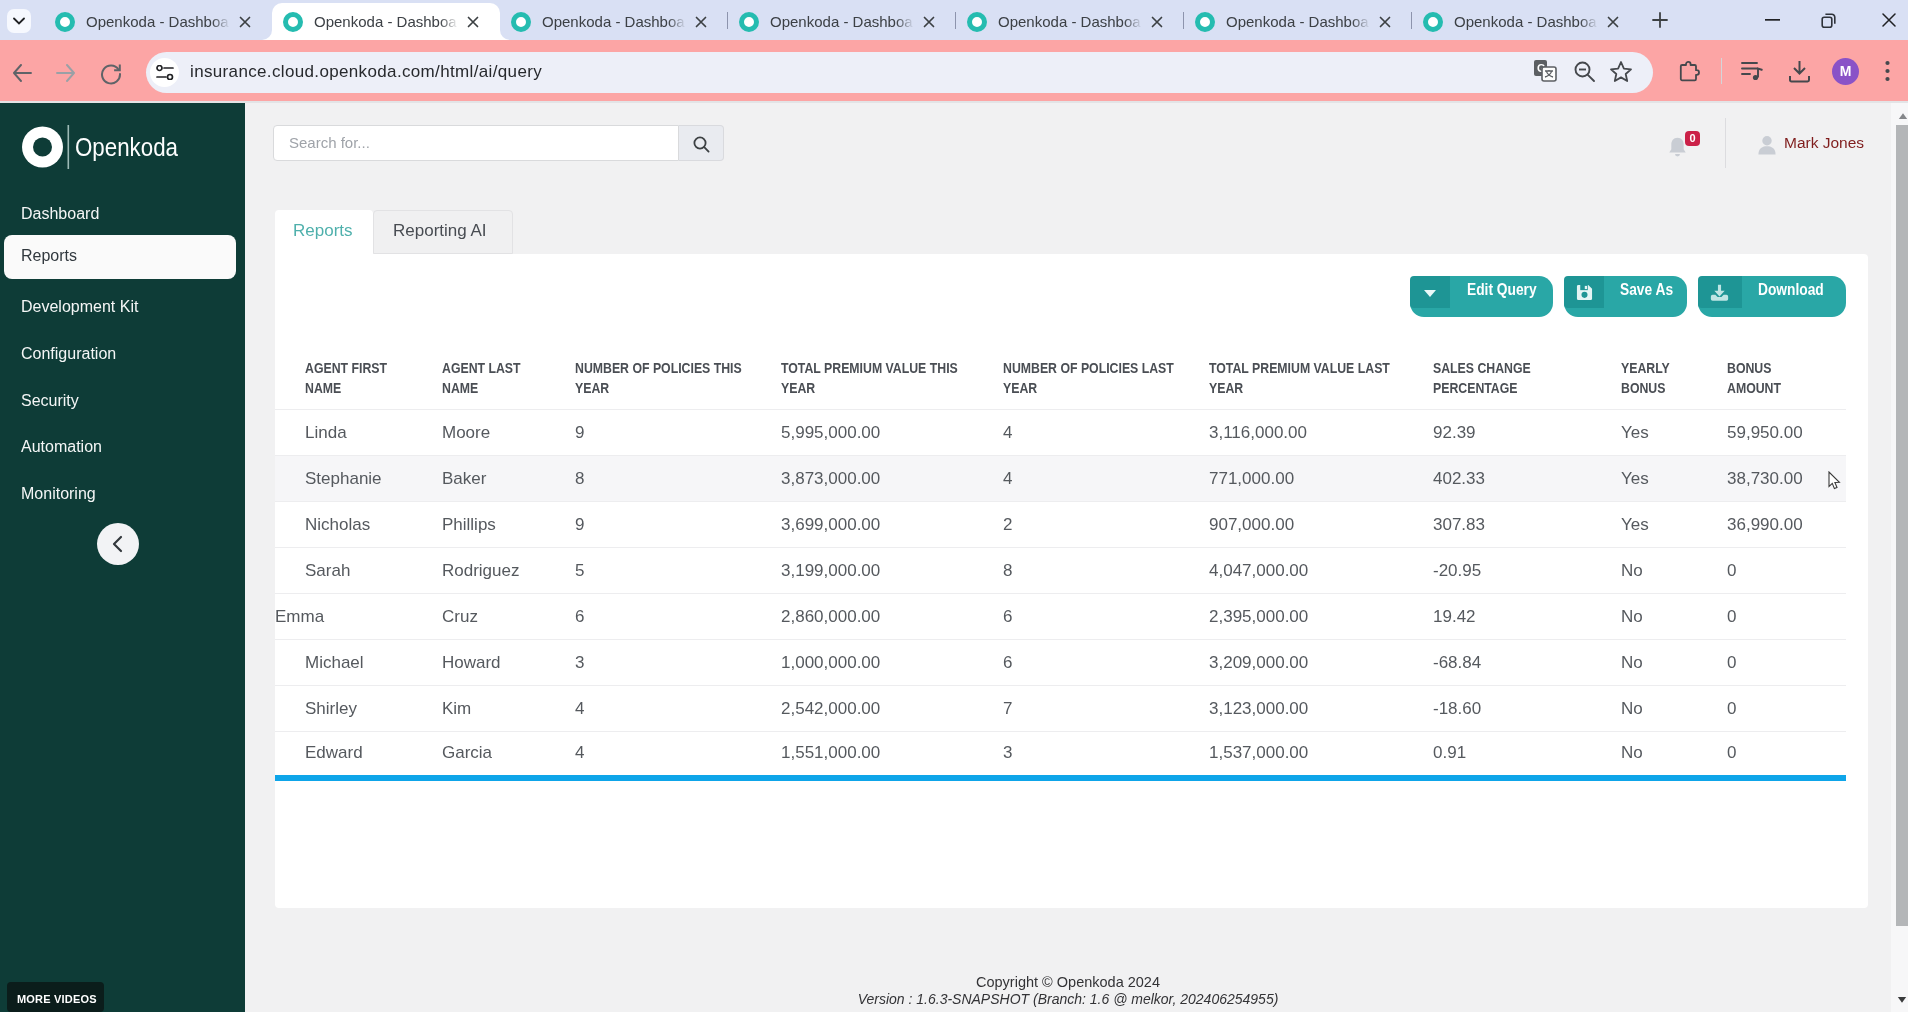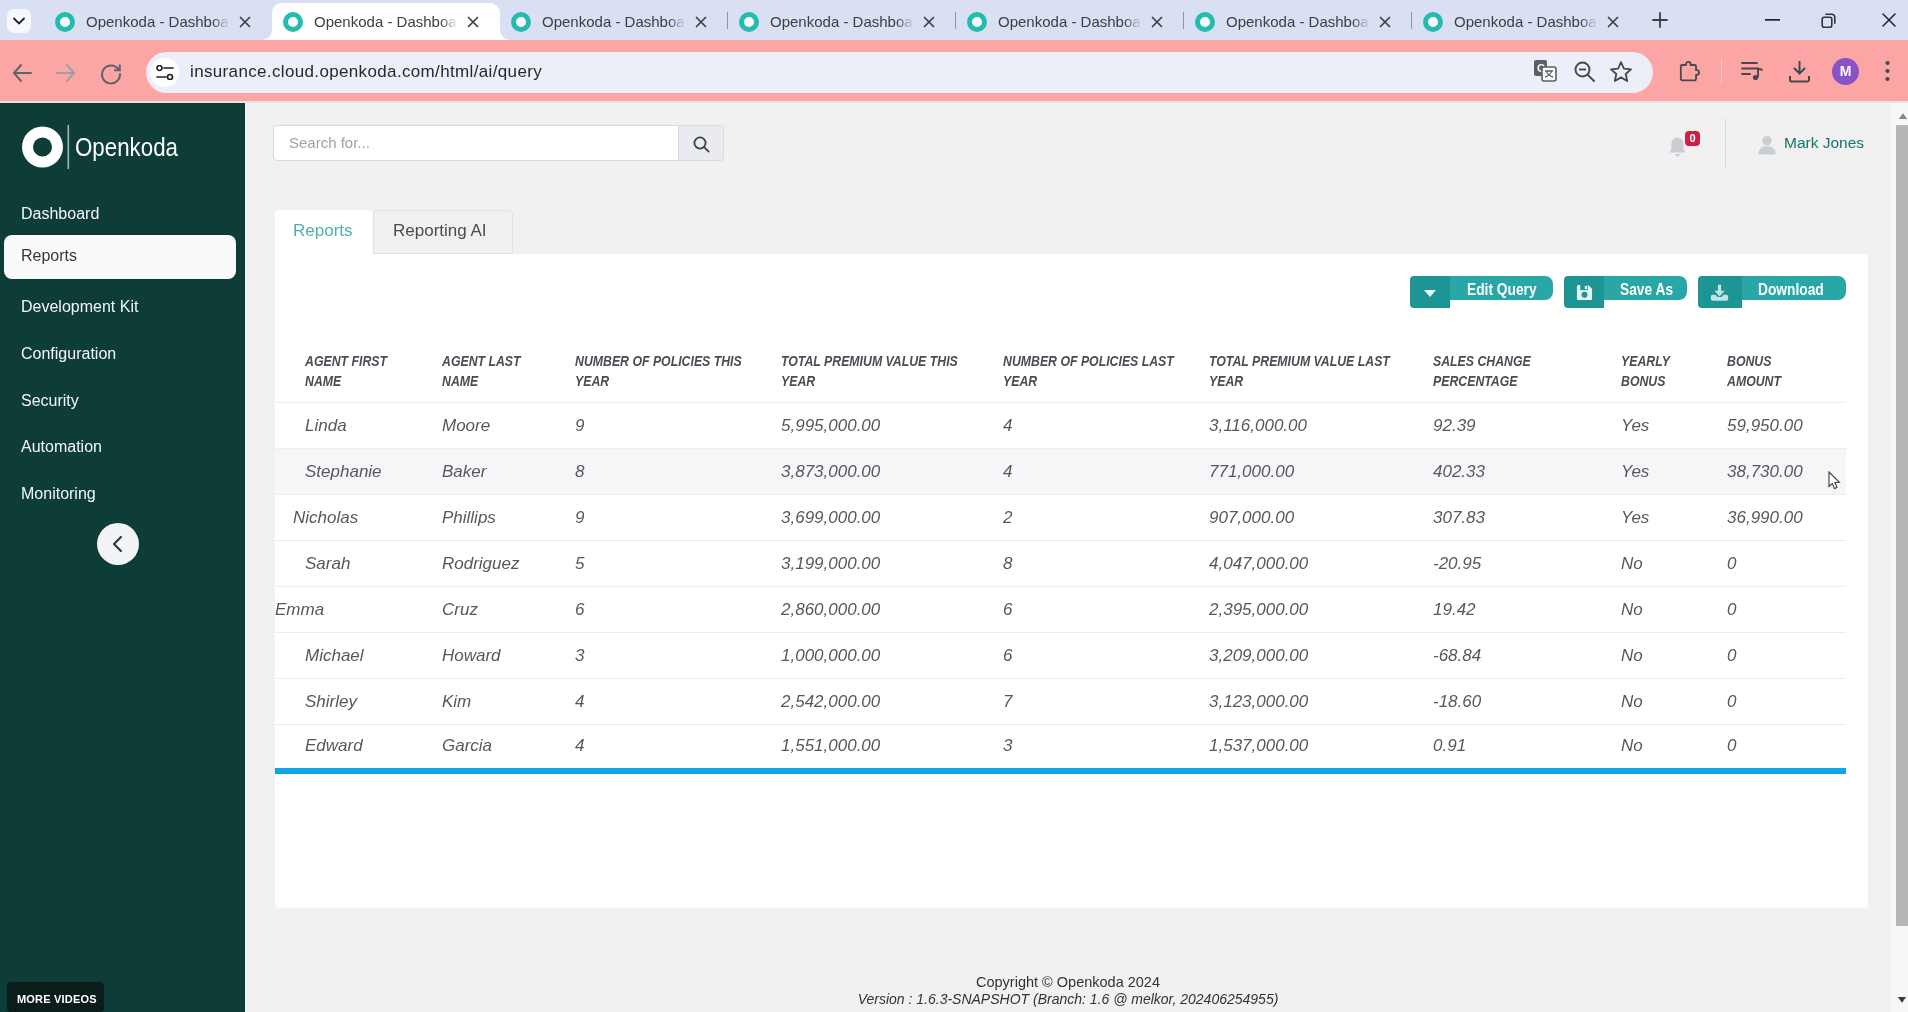--- a/index.html
+++ b/index.html
@@ -30,41 +30,41 @@
 #reports-pill span { position:absolute; left:17px; top:12px; font-size:16px; color:#31383e; }
 #collapse { position:absolute; left:97px; top:420px; width:42px; height:42px; border-radius:50%; background:#f2f3f5; }
 #morevideos { position:absolute; left:7px; top:879px; width:97px; height:30px; background:#0b1d1b; border-radius:4px; }
 #morevideos span { position:absolute; left:10px; top:11px; font-size:11px; font-weight:bold; color:#fff; letter-spacing:.2px; }
 
 
 #searchbox { position:absolute; left:273px; top:22px; width:406px; height:36px; background:#fff; border:1px solid #d9dadc; border-radius:4px 0 0 4px; }
 #searchbox span { position:absolute; left:15px; top:8px; font-size:15px; color:#9fa3a9; }
 #searchbtn { position:absolute; left:679px; top:22px; width:45px; height:36px; background:#e9ebf0; border:1px solid #d9dade; border-left:none; border-radius:0 4px 4px 0; }
 #usersep { position:absolute; left:1725px; top:15px; width:1px; height:50px; background:#dcdcdf; }
-#username { position:absolute; left:1784px; top:31px; font-size:15.5px; color:#0f766e; }
+#username { position:absolute; left:1784px; top:31px; font-size:15.5px; color:#7f1d1d; }
 #badge { position:absolute; left:1685px; top:28px; width:15px; height:15px; background:#cb2148; border-radius:4px; color:#fff; font-size:11px; font-weight:bold; text-align:center; line-height:15px; }
 
 
 .ctab { position:absolute; top:107px; height:44px; font-size:17px; }
 #ctab1 { left:275px; width:98px; background:#fff; border-radius:4px 4px 0 0; }
 #ctab1 span { position:absolute; left:18px; top:11px; color:#4fb0ac; }
 #ctab2 { left:373px; width:140px; background:#f0f0f1; border:1px solid #e2e2e4; border-radius:4px 4px 0 0; }
 #ctab2 span { position:absolute; left:19px; top:10px; color:#484c52; }
 
 
 #card { position:absolute; left:275px; top:151px; width:1593px; height:654px; background:#fff; border-radius:0 4px 4px 4px; }
 
 
-.btn { position:absolute; top:22px; height:24px; background:#29a7a6; border-radius:8px; color:#fff; }
+.btn { position:absolute; top:22px; height:41px; background:#29a7a6; border-radius:14px; color:#fff; }
 .btn .iconseg { position:absolute; left:0; top:0; width:40px; height:32px; background:#1e9595; border-radius:4px 0 0 4px; }
 .btn .lbl { position:absolute; top:5px; font-size:16px; font-weight:bold; white-space:nowrap; transform:scaleX(.86); transform-origin:0 50%; }
 
 
 table { border-collapse:collapse; table-layout:fixed; }
-#tbl { position:absolute; left:0; top:84px; width:1571px;font-style:italic; }
+#tbl { position:absolute; left:0; top:91px; width:1571px; }
 th { font-size:15px; font-weight:bold; color:#4a4e54; text-align:left; vertical-align:top; padding:13px 0 11px 0; line-height:20px; white-space:nowrap; }
 th b { display:inline-block; transform:scaleX(.82); transform-origin:0 0; font-weight:bold; }
 td { font-size:17px; color:#55595e; padding:0 10px 0 0; height:46px; }
 tr.data { border-top:1px solid #ededef; }
 tr.hover { background:#f6f6f8; }
 tr.data:last-child { border-bottom:6px solid #0ea5e9; }
 
 
 #footer1 { position:absolute; left:245px; top:871px; width:1646px; text-align:center; font-size:14.5px; color:#333336; }
 #footer2 { position:absolute; left:245px; top:888px; width:1646px; text-align:center; font-size:14px; font-style:italic; color:#333336; }
@@ -351,21 +351,21 @@
             <td>Baker</td>
             <td>8</td>
             <td>3,873,000.00</td>
             <td>4</td>
             <td>771,000.00</td>
             <td>402.33</td>
             <td>Yes</td>
             <td>38,730.00</td>
           </tr>
       <tr class="data">
-            <td style="padding-left:18px;">Nicholas</td>
+            <td style="padding-left:30px;">Nicholas</td>
             <td>Phillips</td>
             <td>9</td>
             <td>3,699,000.00</td>
             <td>2</td>
             <td>907,000.00</td>
             <td>307.83</td>
             <td>Yes</td>
             <td>36,990.00</td>
           </tr>
       <tr class="data">

